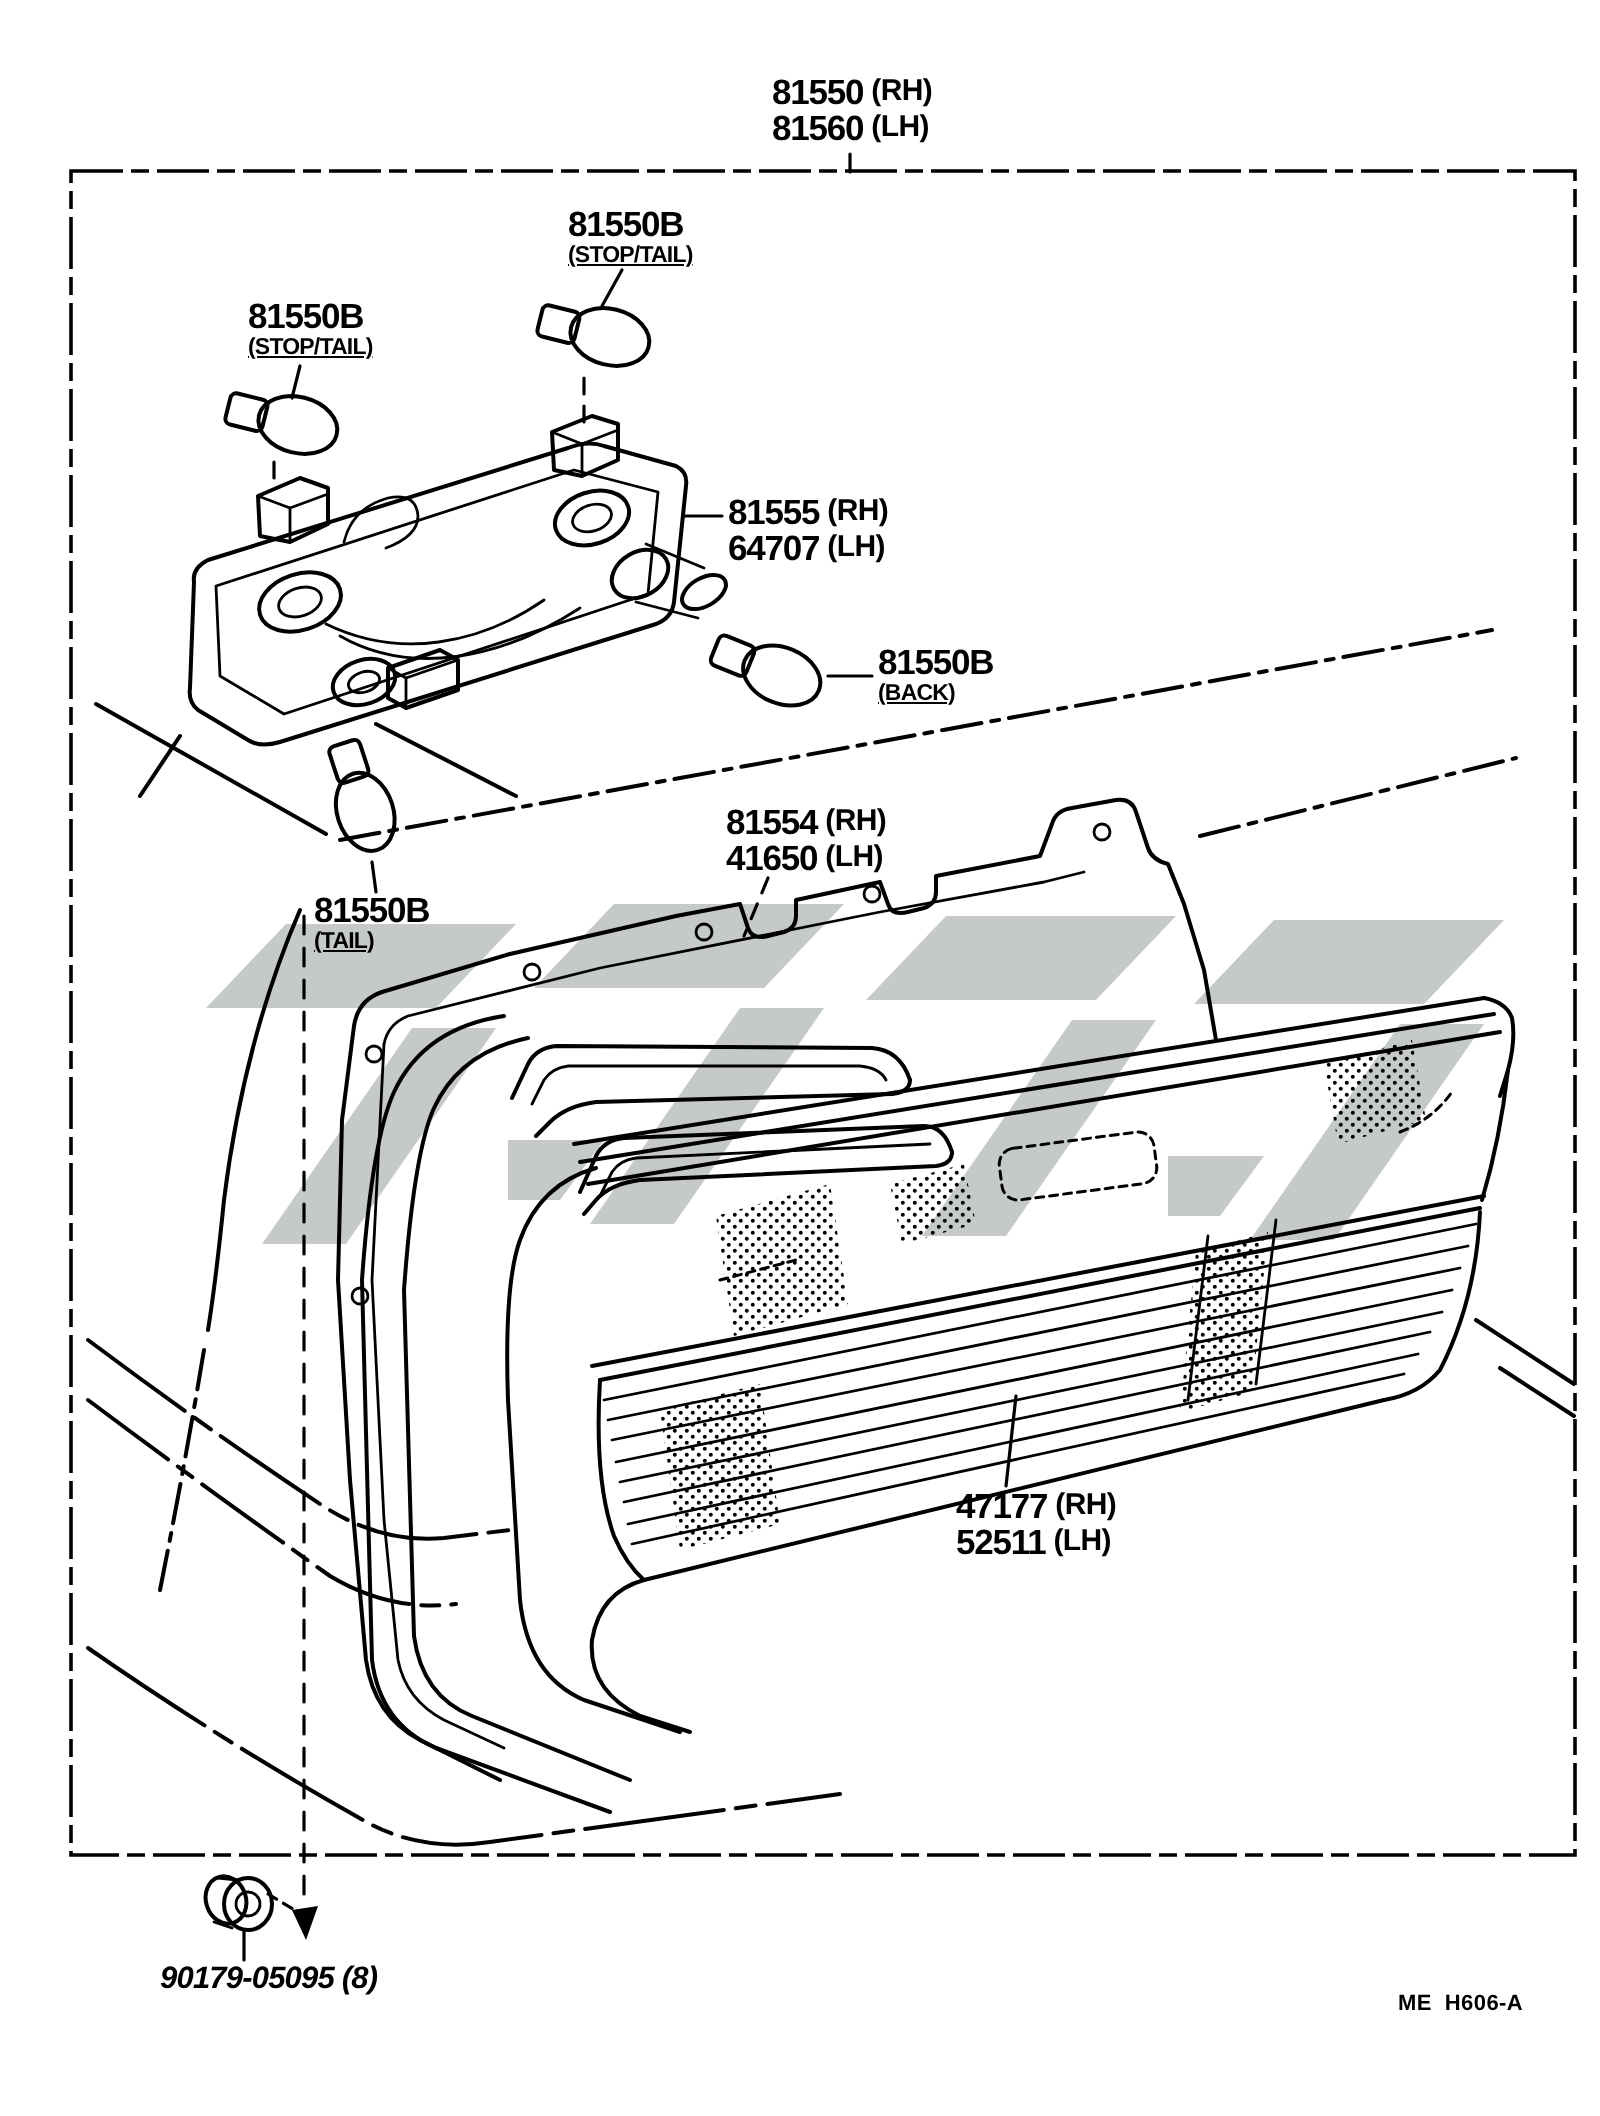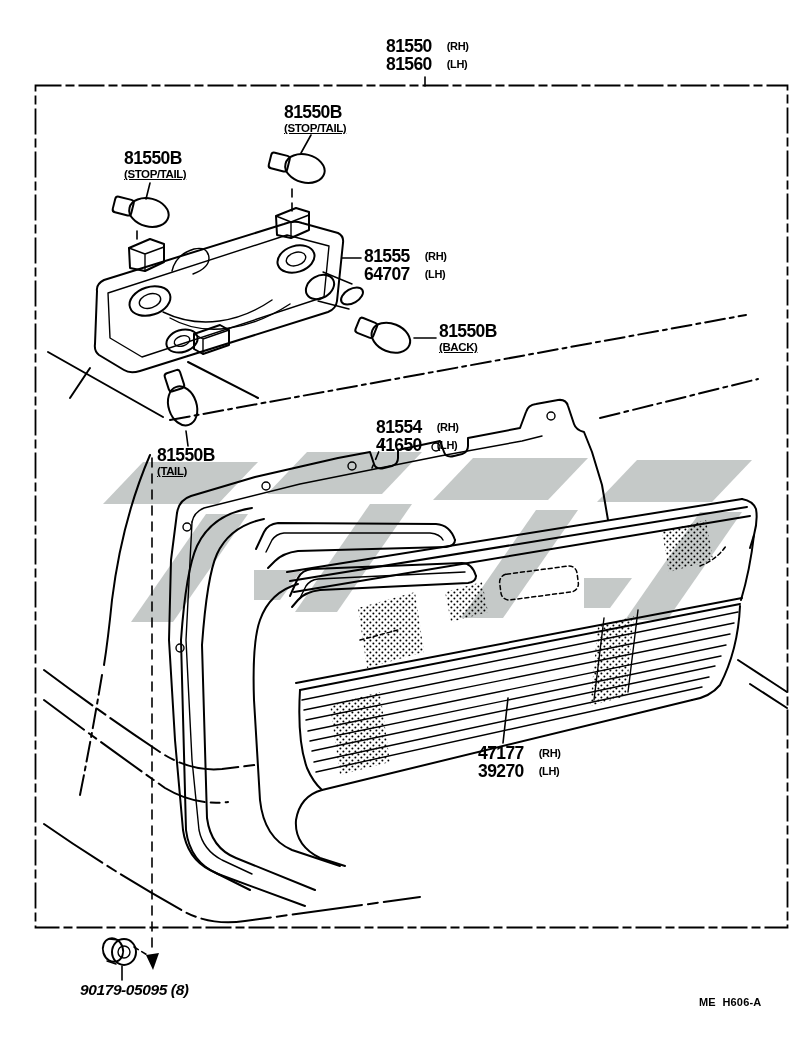--- a/index.html
+++ b/index.html
@@ -1,32 +1,32 @@
 <!DOCTYPE html>
 <html><head>
 <meta charset="utf-8">
 <style>
   html,body{margin:0;padding:0;background:#ffffff;}
   #stage{position:relative;width:800px;height:1058px;background:#fff;overflow:hidden;
          font-family:"Liberation Sans",sans-serif;}
   #art{position:absolute;left:0;top:0;}
   .lbl{position:absolute;color:#000;font-weight:700;white-space:nowrap;}
-  .row{display:flex;align-items:flex-start;gap:15px;line-height:18px;}
+  .row{display:flex;align-items:flex-start;gap:4px;line-height:18px;}
   .num{font-size:17.5px;letter-spacing:-0.6px;}
-  .side{font-size:11px;letter-spacing:-0.3px;}
+  .side{font-size:15px;letter-spacing:-0.3px;}
   .qual{font-size:11.5px;line-height:12px;letter-spacing:-0.4px;margin-top:1px;text-decoration:underline;}
   .small-num{font-size:15.5px;letter-spacing:-0.4px;font-style:italic;}
   .page-code{font-size:11px;letter-spacing:0.2px;white-space:pre;}
   #lbl-assy{left:386px;top:37px;}
   #lbl-st-left{left:124px;top:149px;}
   #lbl-st-right{left:284px;top:103px;}
   #lbl-socket-plate{left:364px;top:247px;}
   #lbl-back{left:439px;top:322px;}
   #lbl-turn{left:157px;top:446px;}
-  #lbl-gasket{left:376px;top:402px;margin-top:16px;}
+  #lbl-gasket{left:363px;top:402px;}
   #lbl-lens{left:478px;top:744px;}
   #lbl-nut{left:80px;top:981px;}
   #lbl-page{left:699px;top:992px;}
   svg .ln{fill:none;stroke:#000;stroke-width:2;stroke-linecap:round;stroke-linejoin:round;}
   svg .thin{stroke-width:1.4;}
   svg .dd{stroke-dasharray:20 5 4 5;}
   svg .dash{stroke-dasharray:8 6;}
   svg .dash2{stroke-dasharray:4 3;stroke-width:1.5;}
   svg .wm{fill:#c5c9c8;stroke:none;}
 </style>
@@ -260,21 +260,21 @@
     <span class="side">(LH)</span>
   </div>
 </div>
 
 <div class="lbl" id="lbl-lens">
   <div class="row">
     <span class="num">47177</span>
     <span class="side">(RH)</span>
   </div>
   <div class="row">
-    <span class="num">39270</span>
+    <span class="num">52511</span>
     <span class="side">(LH)</span>
   </div>
 </div>
 
 <div class="lbl" id="lbl-nut">
   <span class="small-num">90179-05095 (8)</span>
 </div>
 
 <div class="lbl" id="lbl-page">
   <span class="page-code">ME  H606-A</span>

